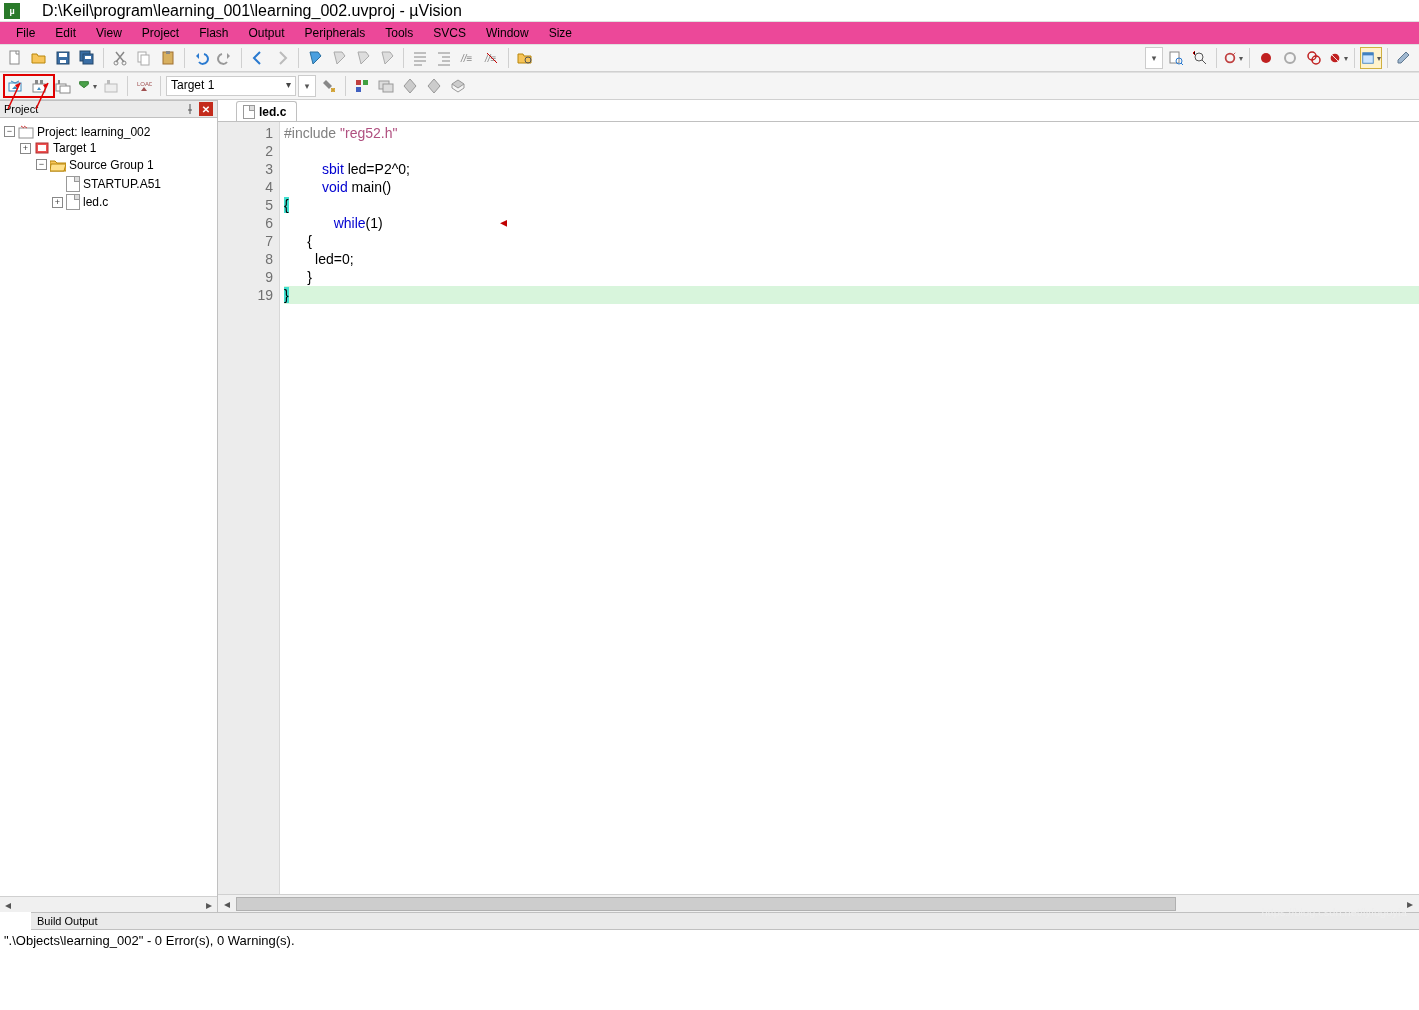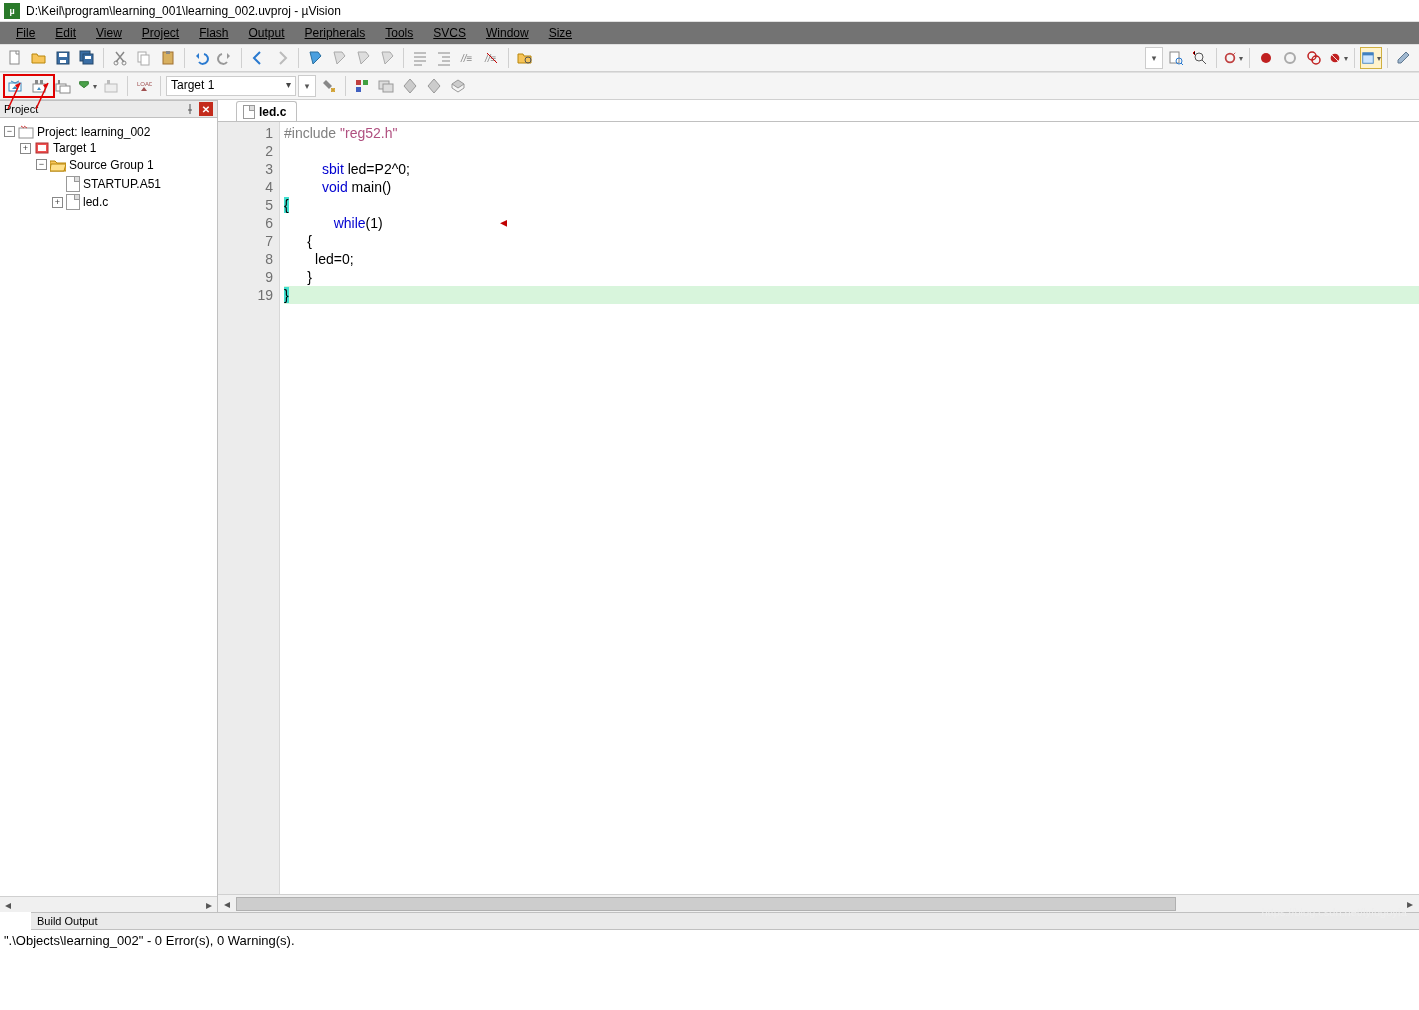--- a/index.html
+++ b/index.html
@@ -1,24 +1,24 @@
 <!DOCTYPE html>
 <html><head>
 <meta charset="utf-8">
 <style>
 * { margin: 0; padding: 0; box-sizing: border-box; font-family: "Segoe UI", Tahoma, sans-serif; }
 body { width: 1419px; height: 1010px; overflow: hidden; background: #fff; font-size: 12px; display: flex; flex-direction: column; }
 
 
 .title-bar { height: 22px; background: #fff; display: flex; align-items: center; padding: 0 4px; border-bottom: 1px solid #e0e0e0; }
 .app-icon { width: 16px; height: 16px; background: #2a7a2a; margin-right: 6px; display:inline-flex;align-items:center;justify-content:center;color:#fff;font-size:9px;font-weight:bold;}
-.title-text { font-size: 12px; color: #000; }
-
-
-.menu-bar { height: 22px; background: #737373; display: flex; align-items: center; padding: 0 6px; text-decoration: underline; }
+.title-text { font-size: 16px; color: #000; margin-left: 16px; }
+
+
+.menu-bar { height: 22px; background: #ec4899; display: flex; align-items: center; padding: 0 6px; }
 .menu-item { padding: 2px 10px; color: #000; cursor: pointer; }
 
 
 .toolbar { height: 28px; background: #f5f5f5; border-top: 1px solid #e0e0e0; border-bottom: 1px solid #d0d0d0; display: flex; align-items: center; padding: 0 4px; gap: 2px; }
 .tb-btn { width: 22px; height: 22px; display: inline-flex; align-items: center; justify-content: center; cursor: pointer; border: 1px solid transparent; position: relative; }
 .tb-sep { width: 1px; height: 20px; background: #d0d0d0; margin: 0 3px; }
 .tb-icon { width: 16px; height: 16px; display: block; }
 .tb-dd { display: flex; align-items: center; }
 .tb-dd::after { content: "▾"; font-size: 8px; color: #555; margin-left: 2px; }
 .target-sel { width: 130px; height: 20px; border: 1px solid #ccc; background: #fff; padding: 1px 16px 1px 4px; font-size: 12px; position: relative; }

